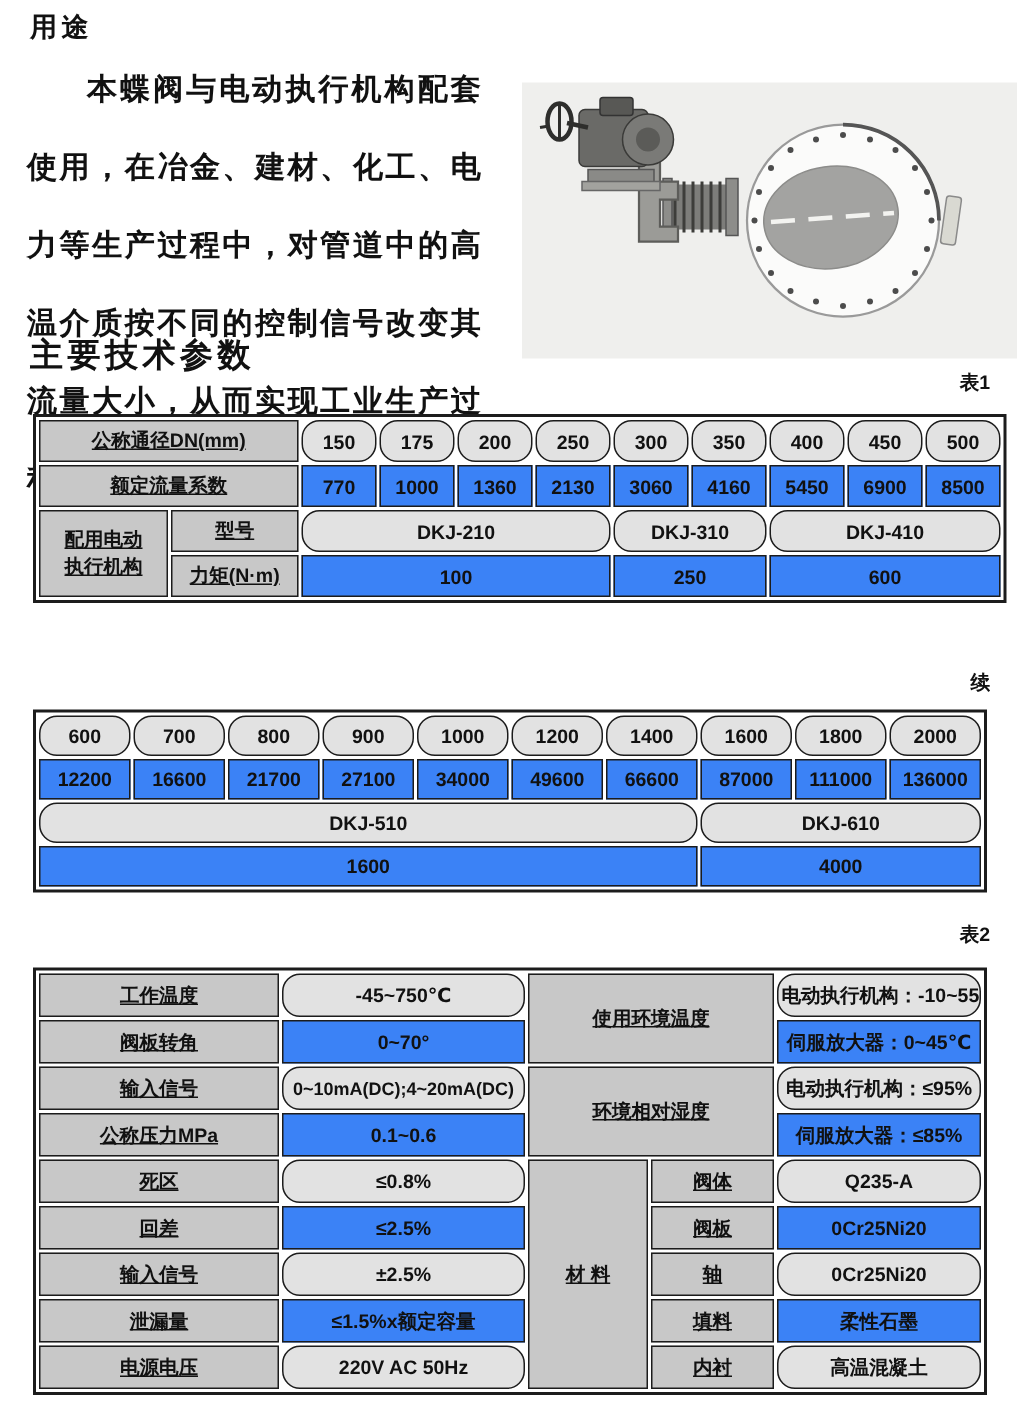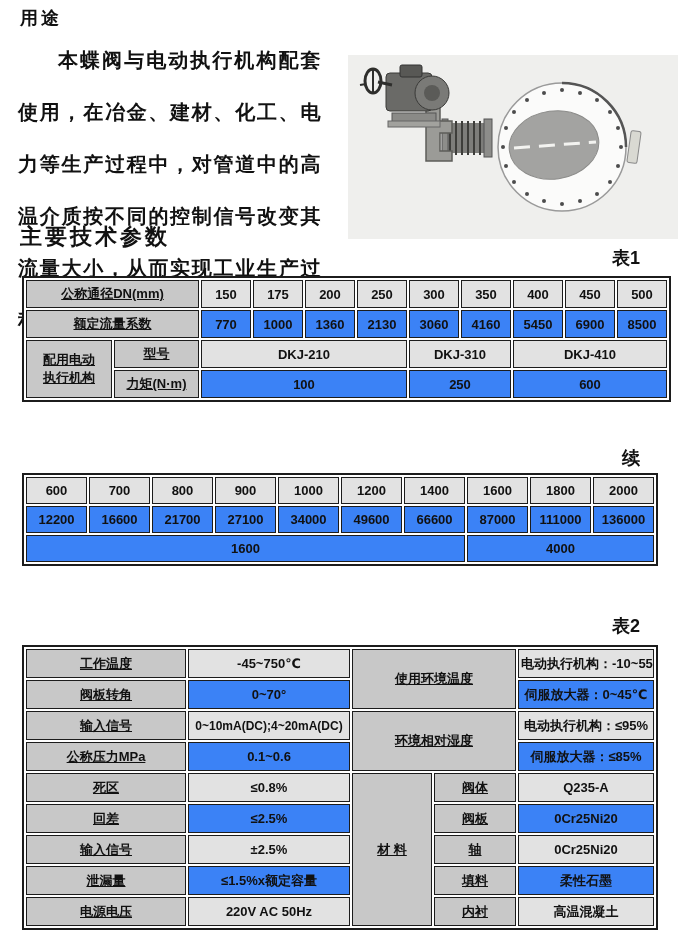--- a/index.html
+++ b/index.html
@@ -14,40 +14,40 @@
   .h2{left:20px;top:222px;font-size:22px;font-weight:bold;letter-spacing:3px;}
   
   .intro{
     left:18px;top:34px;width:304px;font-size:20px;font-weight:bold;
     line-height:52px;text-align:justify;text-justify:inter-character;
     text-indent:2em;letter-spacing:1.5px;
   }
   
   .photo{left:348px;top:55px;width:330px;height:184px;background:#efefed;}
   
-  .tcap{width:636px;left:4px;text-align:right;font-size:18px;font-weight:bold;}
+  .tcap{width:636px;left:24px;text-align:right;font-size:13px;font-weight:bold;}
   .cap1{top:246px;} .cap2{top:446px;} .cap3{top:614px;}
   
   table{
     border-collapse:separate;border-spacing:2px;background:#fff;
     border:2px solid #1c1c1c;table-layout:fixed;
   }
   td{
     border:1px solid #1c1c1c;text-align:center;vertical-align:middle;
     font-size:13px;font-weight:bold;padding:0 2px;overflow:hidden;
     white-space:nowrap;
   }
   .t1{left:22px;top:276px;width:636px;}
   .t1 td{height:26px;}
   .tc{left:22px;top:473px;width:636px;}
   .tc td{height:25px;}
   .t2{left:22px;top:645px;width:636px;}
   .t2 td{height:27px;}
   .hdr{background:#c8c8c8;text-decoration:underline;}
-  .alt{background:#e2e2e2;}
+  .alt{background:#e2e2e2;border-radius:12px;}
   .wht{background:#3b82f6;}
   .pre{white-space:pre-line;line-height:18px;}
 </style>
 </head>
 <body>
 
 <div class="abs h1">用途</div>
 
 <div class="abs intro">本蝶阀与电动执行机构配套使用，在冶金、建材、化工、电力等生产过程中，对管道中的高温介质按不同的控制信号改变其流量大小，从而实现工业生产过程的自动控制和远程控制。</div>
 
@@ -209,20 +209,24 @@
     <td class="wht">21700</td>
     <td class="wht">27100</td>
     <td class="wht">34000</td>
     <td class="wht">49600</td>
     <td class="wht">66600</td>
     <td class="wht">87000</td>
     <td class="wht">111000</td>
     <td class="wht">136000</td>
   </tr>
   <tr>
+    <td class="alt" colspan="7">DKJ-510</td>
+    <td class="alt" colspan="3">DKJ-610</td>
+  </tr>
+  <tr>
     <td class="wht" colspan="7">1600</td>
     <td class="wht" colspan="3">4000</td>
   </tr>
 </tbody>
   </table>
 
 <div class="abs tcap cap3">表2</div>
 
 <table class="abs t2">
   <colgroup>

